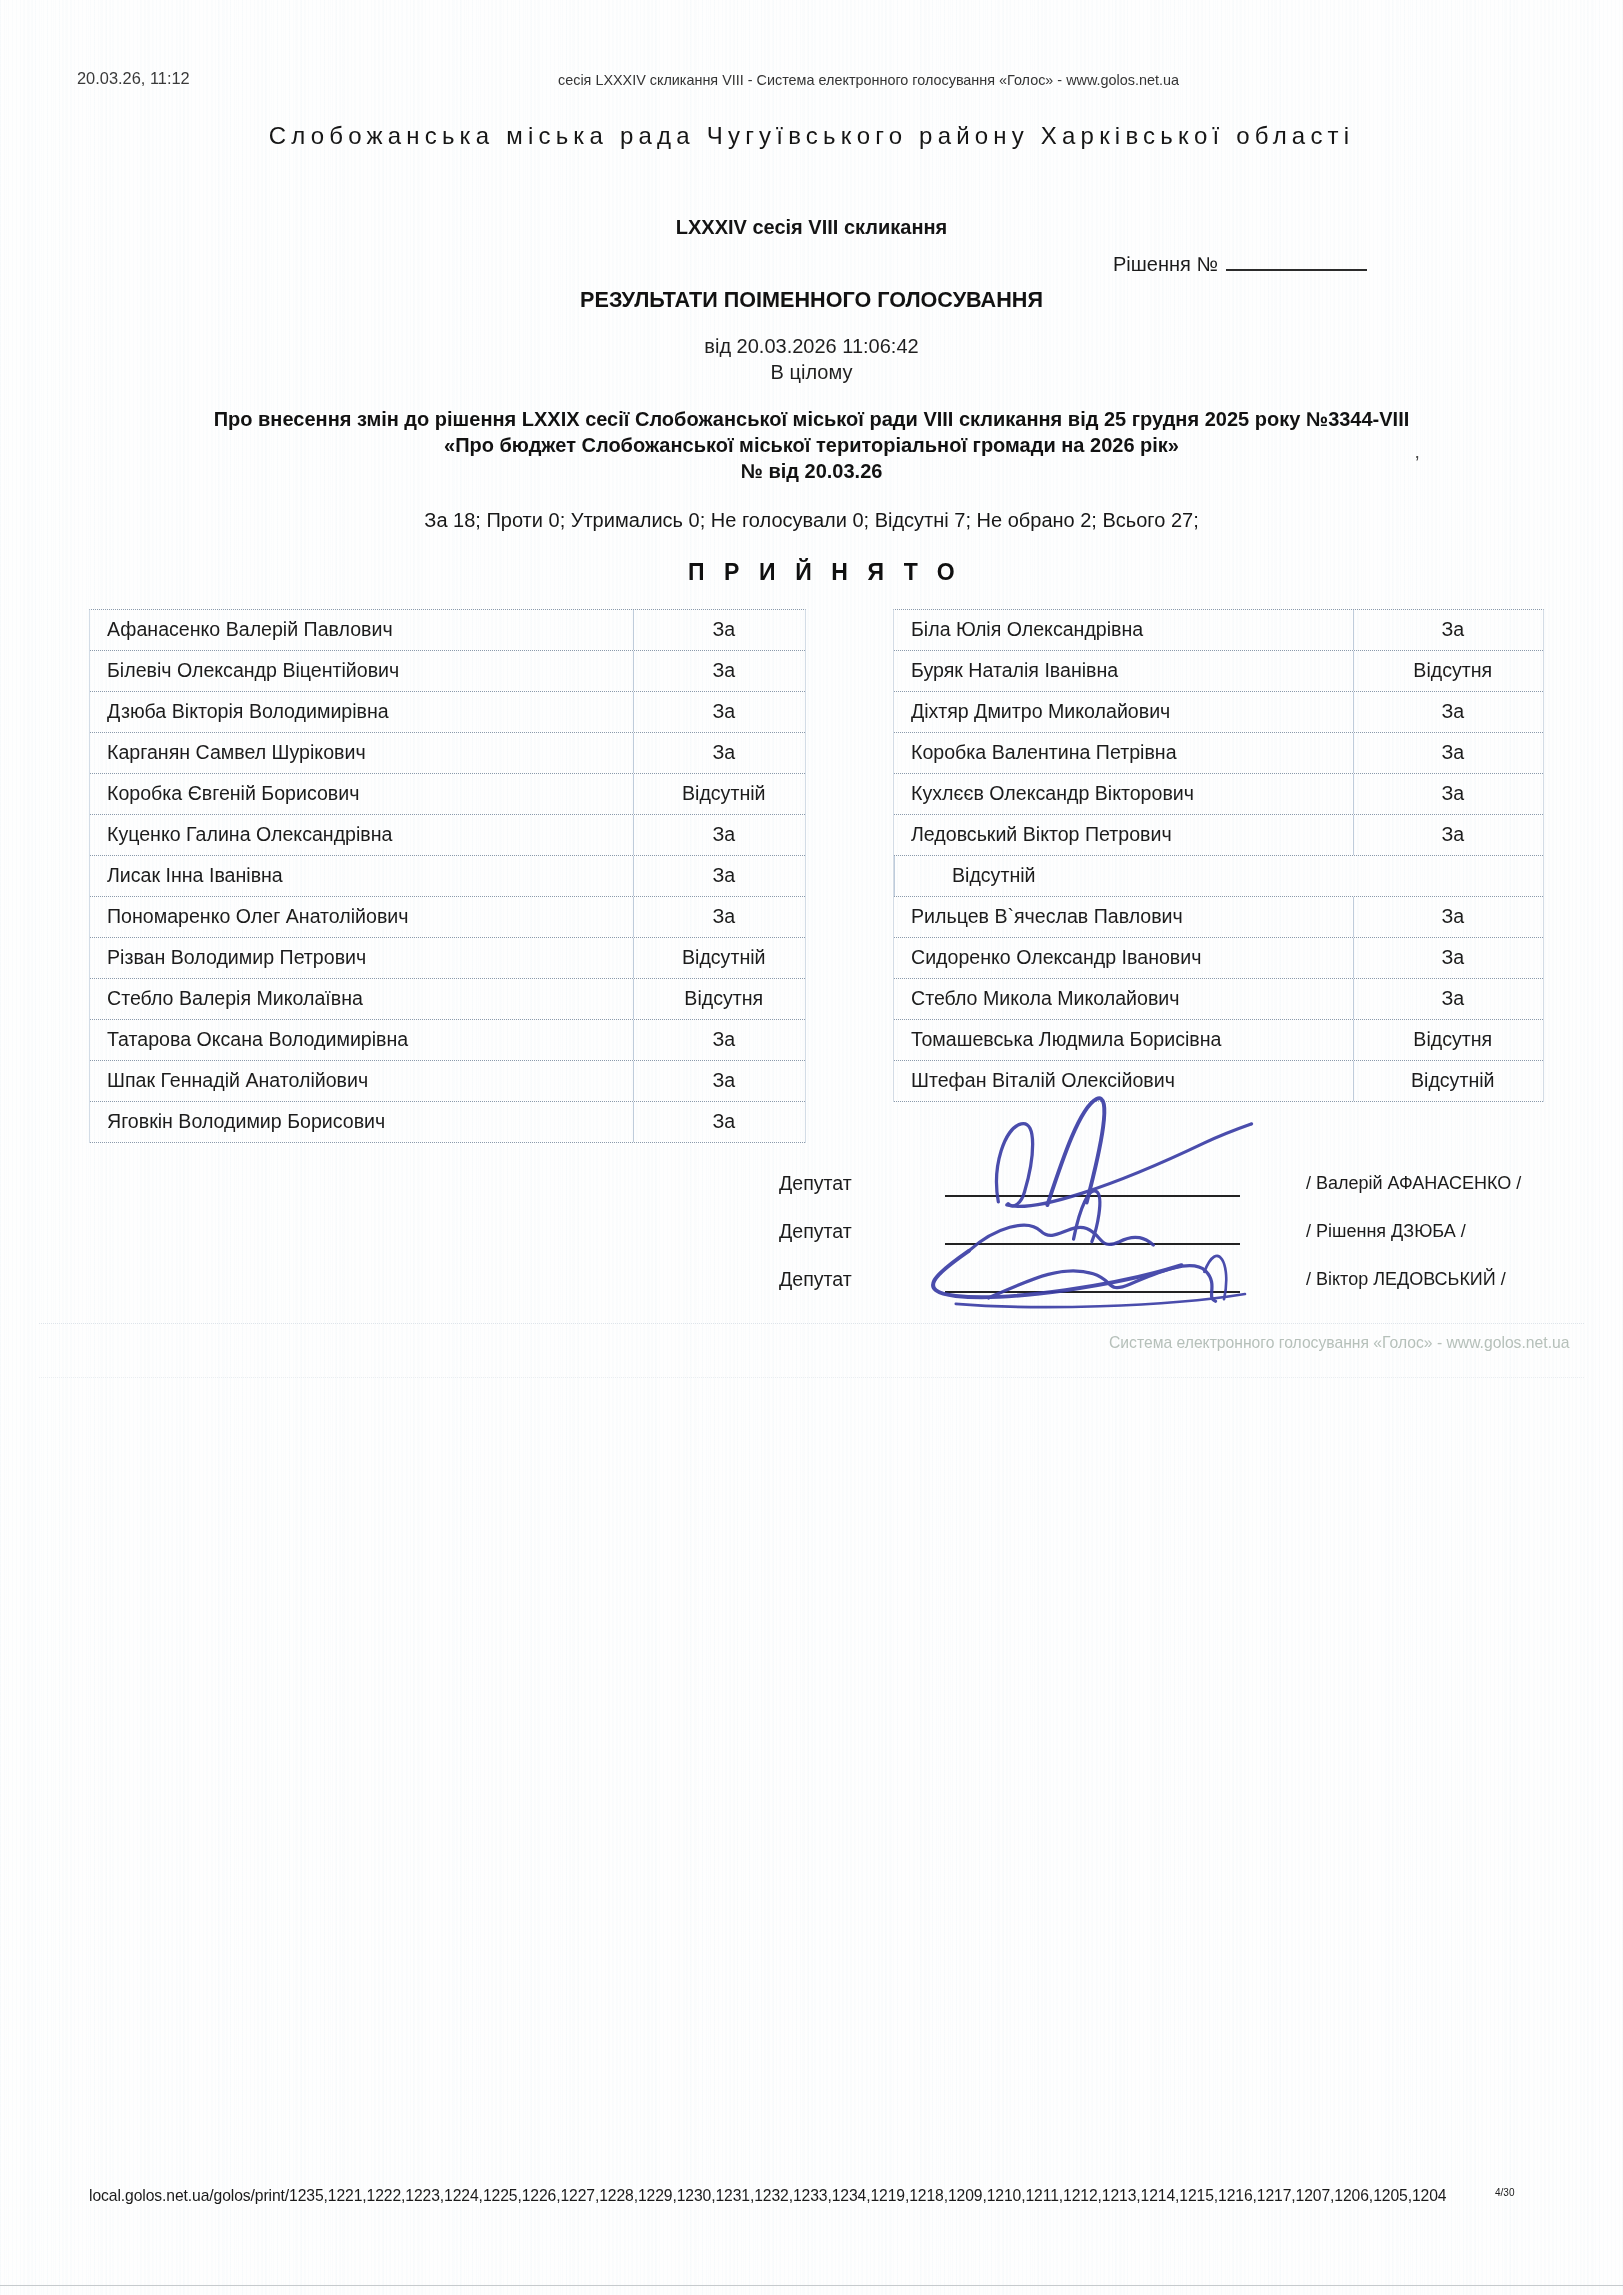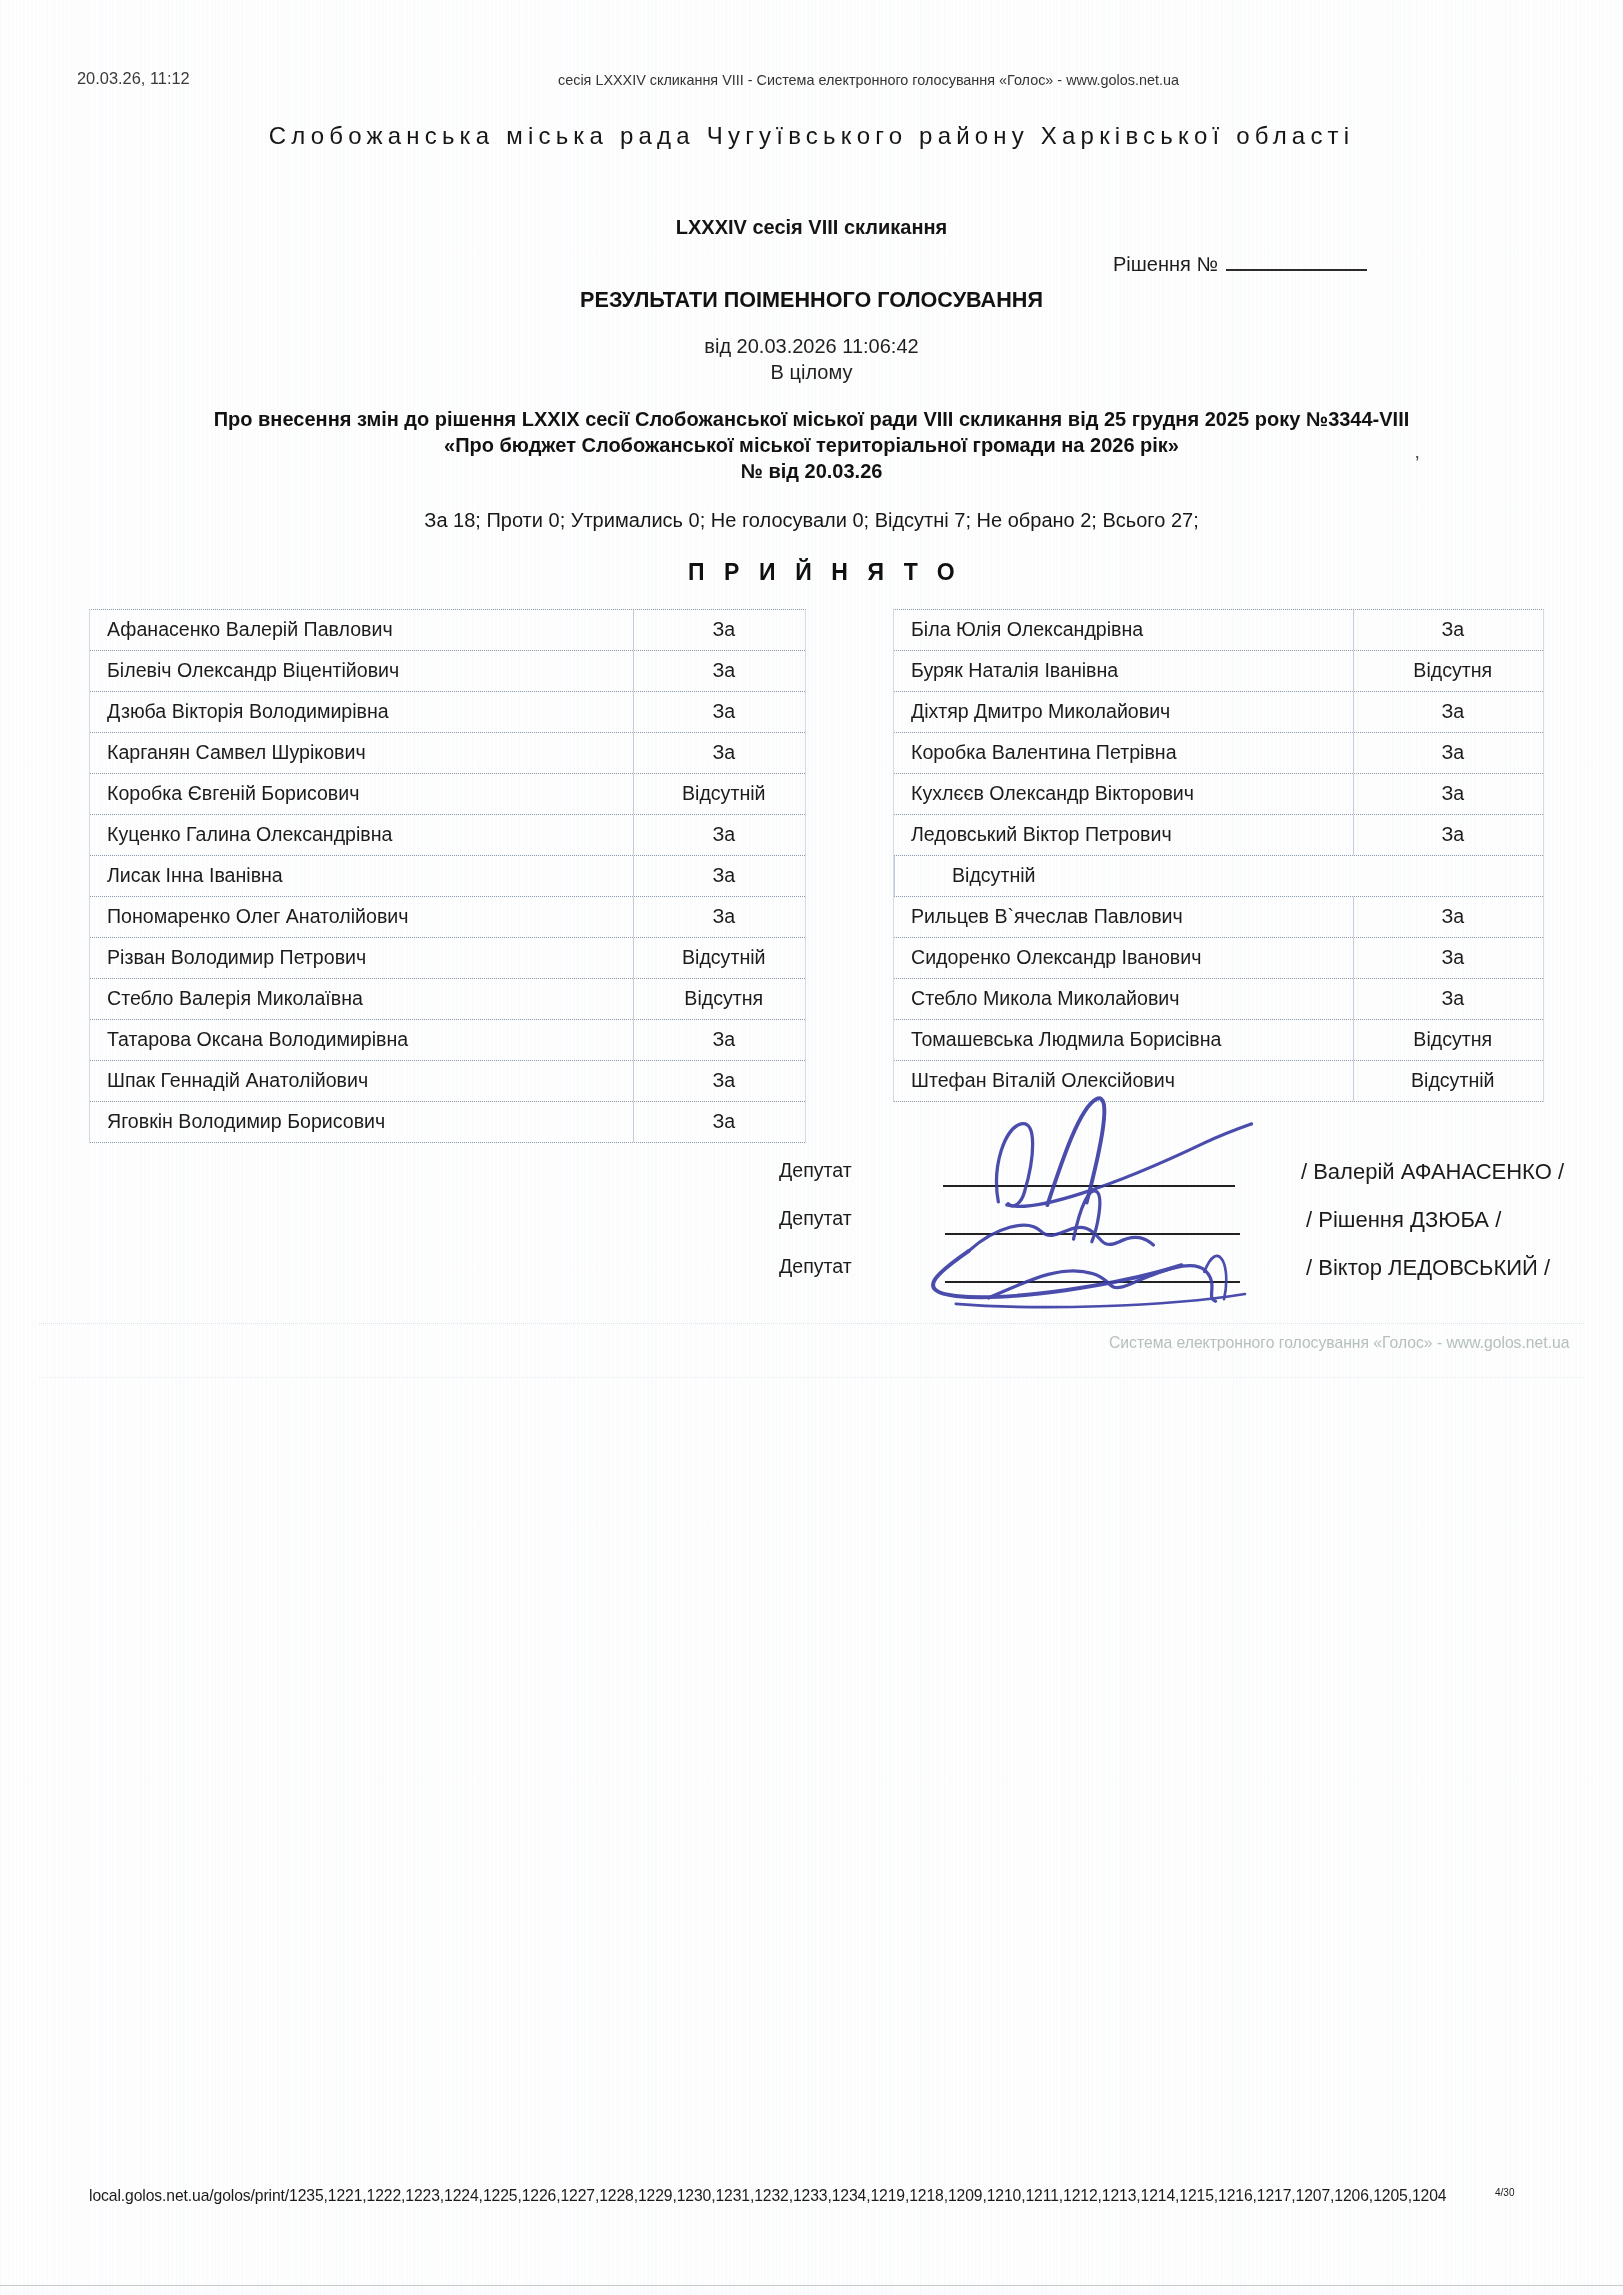--- a/index.html
+++ b/index.html
@@ -41,24 +41,24 @@
   .vt-row{display:flex;height:41px;border-bottom:1.3px dotted #8b9aab;box-sizing:border-box;}
   .vt-name,.vt-vote{font-size:19.6px;line-height:39px;white-space:nowrap;overflow:hidden;box-sizing:border-box;color:#1c1c1c;}
   .vt-name{padding-left:17px;}
   .vt-vote{border-left:1.3px solid #bfccdb;padding-left:10.5px;text-align:center;}
   .left .vt-name{width:543px;}
   .left .vt-vote{width:170px;}
   .right .vt-name{width:459px;}
   .right .vt-vote{width:188px;}
 
   .sig-rows{left:779px;top:1159px;width:785px;}
-  .sig-row{display:flex;align-items:flex-start;height:48px;gap:15px;}
+  .sig-row{display:flex;align-items:center;height:48px;gap:15px;}
   .sig-label{font-size:19.6px;width:151px;color:#1b1b1b;}
   .sig-line{width:295px;border-bottom:2px solid #222;height:26px;margin-right:51px;}
-  .sig-name{font-size:22px;white-space:nowrap;color:#1b1b1b;}
+  .sig-name{font-size:18px;white-space:nowrap;color:#1b1b1b;}
 
   .signature-svg{left:838px;top:1087px;}
 
   .scan-line-a{left:39px;top:1323px;width:1545px;border-top:1.3px dotted #dee4ea;height:0;}
   .scan-line-b{left:39px;top:1377px;width:1545px;border-top:1.3px dotted #e9edf1;height:0;}
   .watermark{left:1109px;top:1334px;font-size:15.7px;color:#b6c0ba;white-space:nowrap;}
 
   .artifact-mark{left:1415px;top:452px;font-size:19.6px;color:#4a4a4a;}
 
   .footer-url{left:77px;top:2187px;font-size:15.7px;color:#1a1a1a;white-space:nowrap;letter-spacing:-0.1px;margin-left:12px;}

